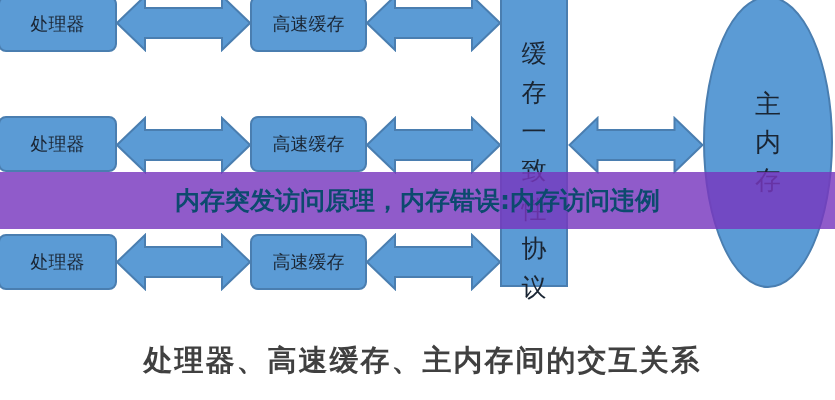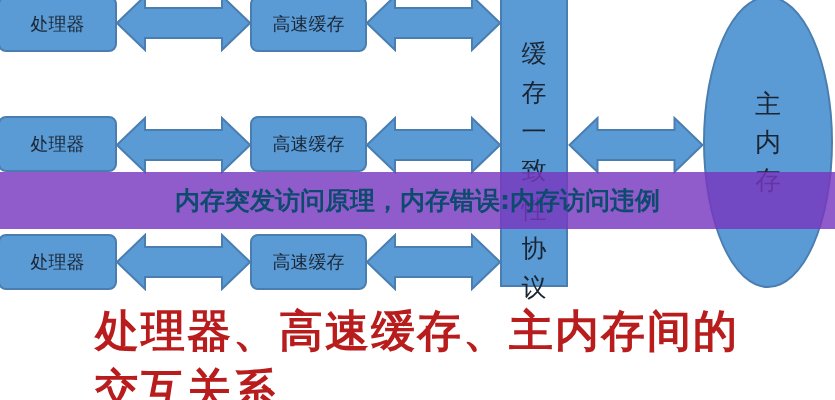--- a/index.html
+++ b/index.html
@@ -2,21 +2,21 @@
 <html><head>
 <meta charset="utf-8">
 <style>
   html, body { margin:0; padding:0; }
   body { width:835px; height:400px; position:relative; overflow:hidden; background:#ffffff; font-family:"DejaVu Sans", sans-serif; }
   .box { position:absolute; background:#5b9bd5; border:2px solid #4a7eb0; border-radius:8px; box-sizing:border-box; display:flex; align-items:center; justify-content:center; color:#1a2533; font-size:18px; }
   .arrow { position:absolute; }
   .coh { position:absolute; left:500px; top:-2px; width:68px; height:289px; background:#5b9bd5; border:2px solid #4a7eb0; box-sizing:border-box; display:flex; flex-direction:column; align-items:center; padding-top:34px; color:#1a2533; font-size:25px; line-height:39px; }
   .mem { position:absolute; left:703px; top:-4px; width:130px; height:292px; background:#5b9bd5; border:2px solid #4a7eb0; border-radius:50%; box-sizing:border-box; display:flex; flex-direction:column; align-items:center; justify-content:center; color:#1a2533; font-size:26px; line-height:38px; }
   .banner { position:absolute; left:0; top:172px; width:835px; height:57px; background:rgba(120,55,190,0.82); display:flex; align-items:center; justify-content:center; color:#0c4a6e; font-weight:bold; font-size:25px; letter-spacing:0px; }
-  .caption { position:absolute; left:95px; top:342px; width:655px; height:38px; display:flex; align-items:center; justify-content:center; font-size:44px; font-weight:bold; color:#b91c1c; filter: blur(0.6px); letter-spacing:2px; }
+  .caption { position:absolute; left:95px; top:342px; width:655px; height:38px; display:flex; align-items:center; justify-content:center; font-size:29px; font-weight:bold; color:#404040; filter: blur(0.6px); letter-spacing:2px; }
 </style>
 </head>
 <body>
 
 <svg width="0" height="0" style="position:absolute">
   <defs>
     <symbol id="dbl-arrow" viewBox="0 0 133 58">
       <polygon points="0,29 28,2 28,14 105,14 105,2 133,29 105,56 105,44 28,44 28,56" fill="#5b9bd5" stroke="#4a7eb0" stroke-width="2"></polygon>
     </symbol>
   </defs>

